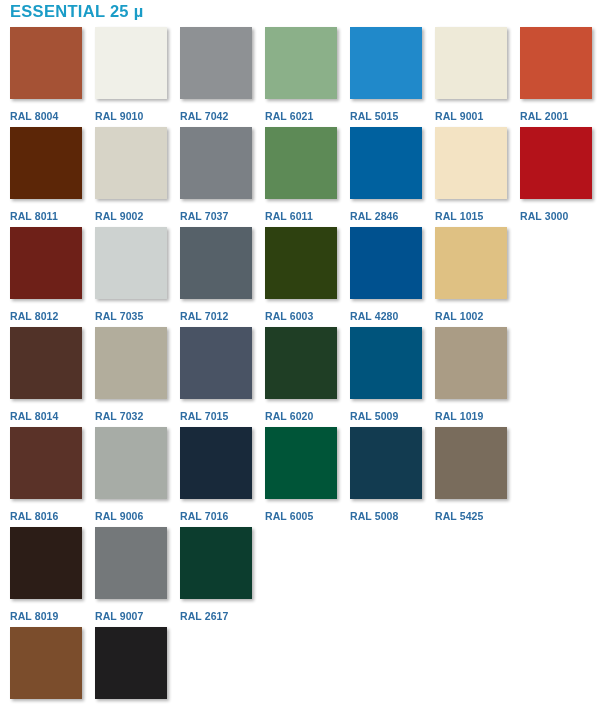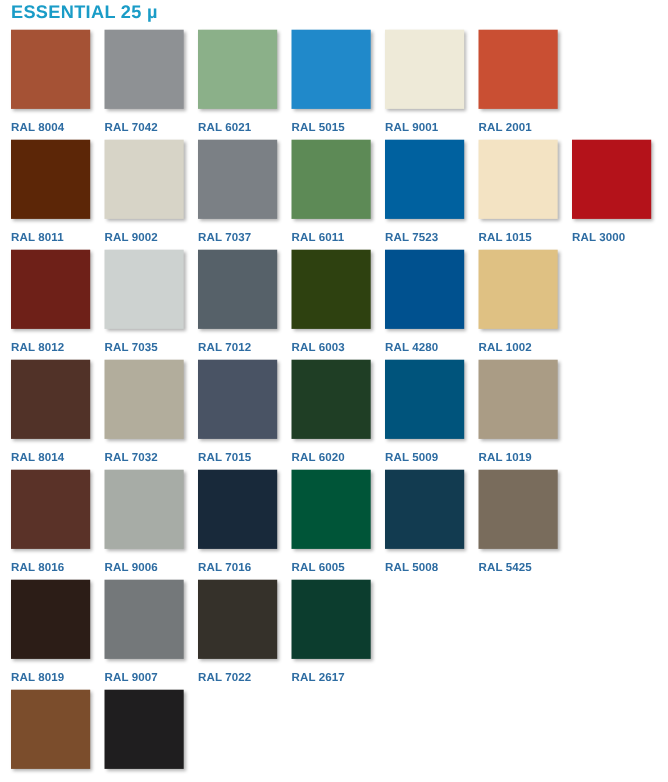--- a/index.html
+++ b/index.html
@@ -71,20 +71,24 @@
 
   <div id="chart-title">ESSENTIAL 25 µ</div>
 
   <div id="swatch-grid">
       <div class="swatch-row">
         <div class="swatch-cell">
           <div class="swatch-chip" style="background-color: rgb(165, 82, 53);"></div>
           <div class="swatch-label">RAL 8004</div>
         </div>
         <div class="swatch-cell">
+          <div class="swatch-chip" style="background-color: rgb(240, 240, 232);"></div>
+          <div class="swatch-label">RAL 9010</div>
+        </div>
+        <div class="swatch-cell">
           <div class="swatch-chip" style="background-color: rgb(142, 145, 148);"></div>
           <div class="swatch-label">RAL 7042</div>
         </div>
         <div class="swatch-cell">
           <div class="swatch-chip" style="background-color: rgb(139, 176, 137);"></div>
           <div class="swatch-label">RAL 6021</div>
         </div>
         <div class="swatch-cell">
           <div class="swatch-chip" style="background-color: rgb(32, 137, 202);"></div>
           <div class="swatch-label">RAL 5015</div>
@@ -110,21 +114,21 @@
         <div class="swatch-cell">
           <div class="swatch-chip" style="background-color: rgb(123, 128, 133);"></div>
           <div class="swatch-label">RAL 7037</div>
         </div>
         <div class="swatch-cell">
           <div class="swatch-chip" style="background-color: rgb(93, 138, 86);"></div>
           <div class="swatch-label">RAL 6011</div>
         </div>
         <div class="swatch-cell">
           <div class="swatch-chip" style="background-color: rgb(0, 97, 159);"></div>
-          <div class="swatch-label">RAL 7523</div>
+          <div class="swatch-label">RAL 2846</div>
         </div>
         <div class="swatch-cell">
           <div class="swatch-chip" style="background-color: rgb(243, 227, 195);"></div>
           <div class="swatch-label">RAL 1015</div>
         </div>
         <div class="swatch-cell">
           <div class="swatch-chip" style="background-color: rgb(180, 18, 26);"></div>
           <div class="swatch-label">RAL 3000</div>
         </div>
       </div>
@@ -209,24 +213,20 @@
       <div class="swatch-row">
         <div class="swatch-cell">
           <div class="swatch-chip" style="background-color: rgb(44, 29, 23);"></div>
           <div class="swatch-label">RAL 8019</div>
         </div>
         <div class="swatch-cell">
           <div class="swatch-chip" style="background-color: rgb(116, 120, 122);"></div>
           <div class="swatch-label">RAL 9007</div>
         </div>
         <div class="swatch-cell">
-          <div class="swatch-chip" style="background-color: rgb(53, 49, 42);"></div>
-          <div class="swatch-label">RAL 7022</div>
-        </div>
-        <div class="swatch-cell">
           <div class="swatch-chip" style="background-color: rgb(12, 61, 46);"></div>
           <div class="swatch-label">RAL 2617</div>
         </div>
       </div>
       <div class="swatch-row">
         <div class="swatch-cell">
           <div class="swatch-chip" style="background-color: rgb(123, 77, 44);"></div>
           <div class="swatch-label">RAL 8024</div>
         </div>
         <div class="swatch-cell">

